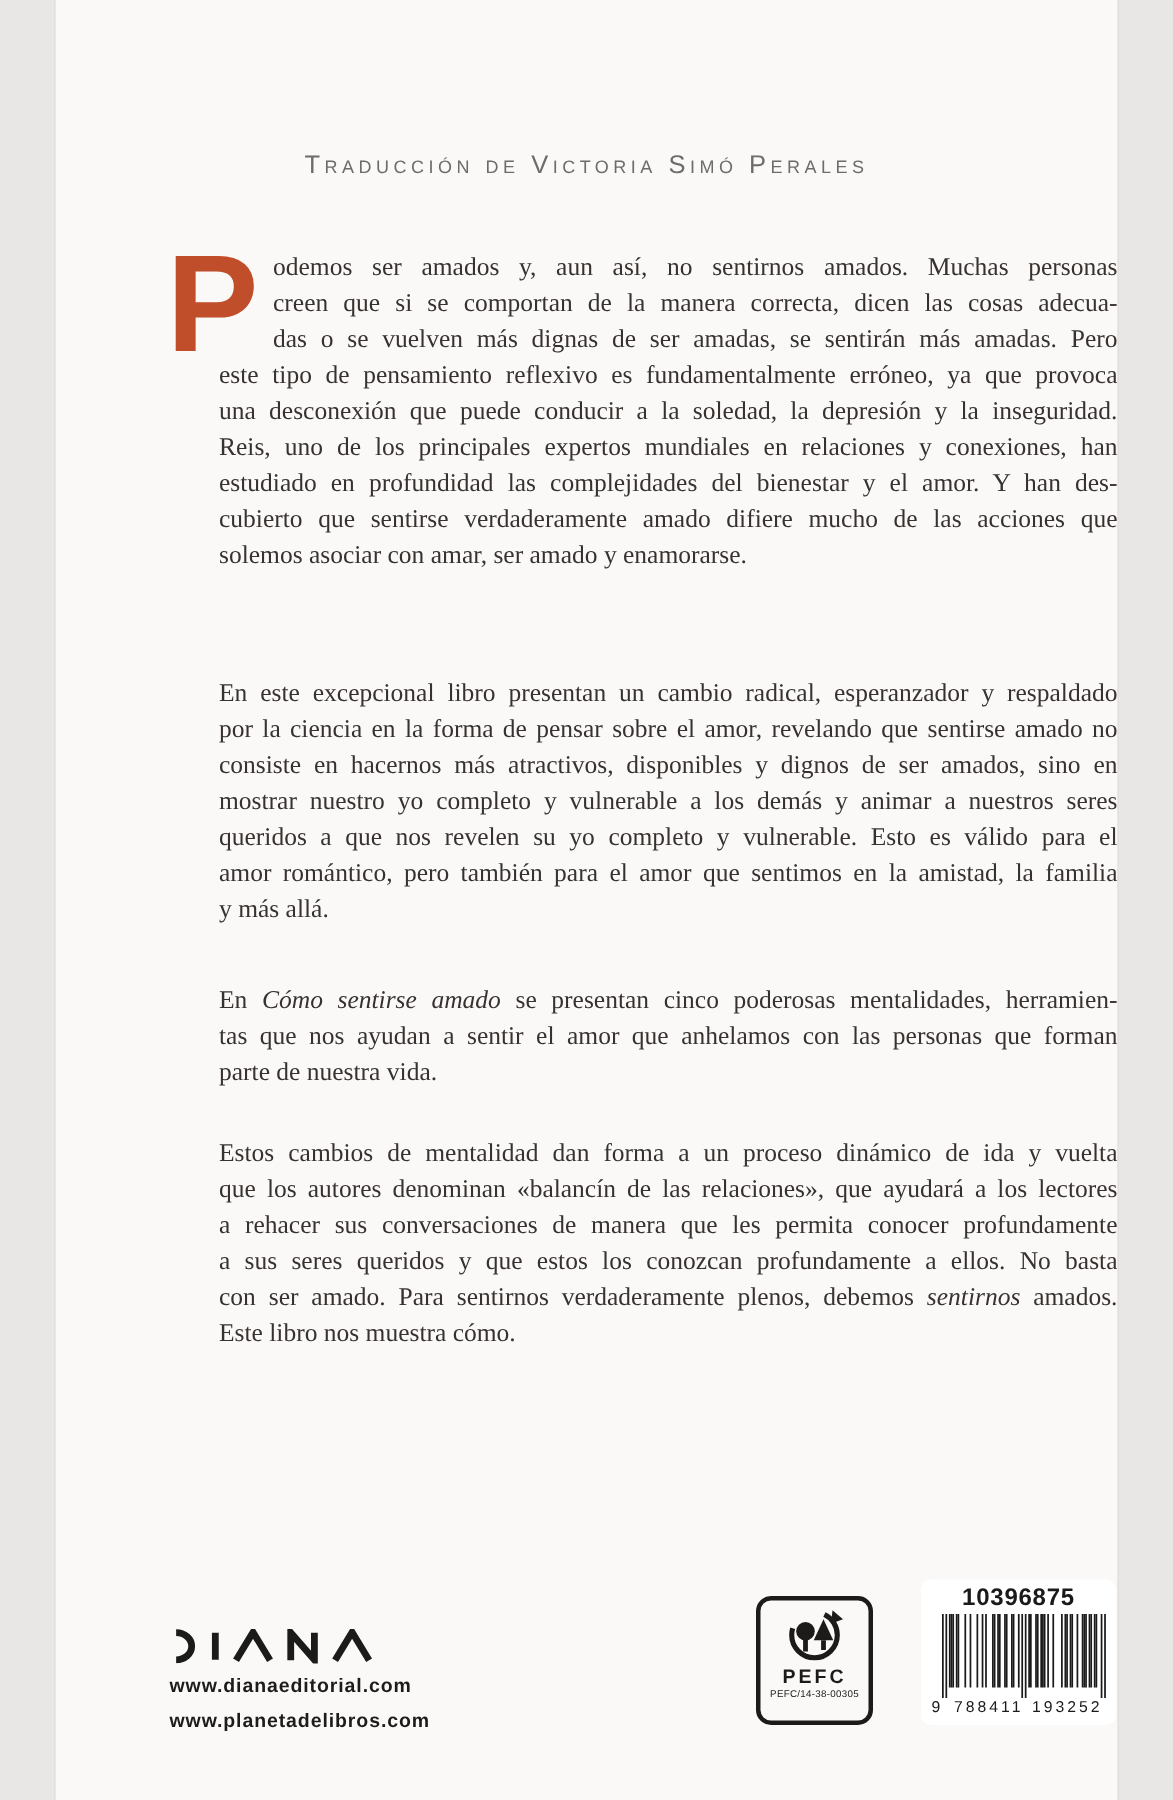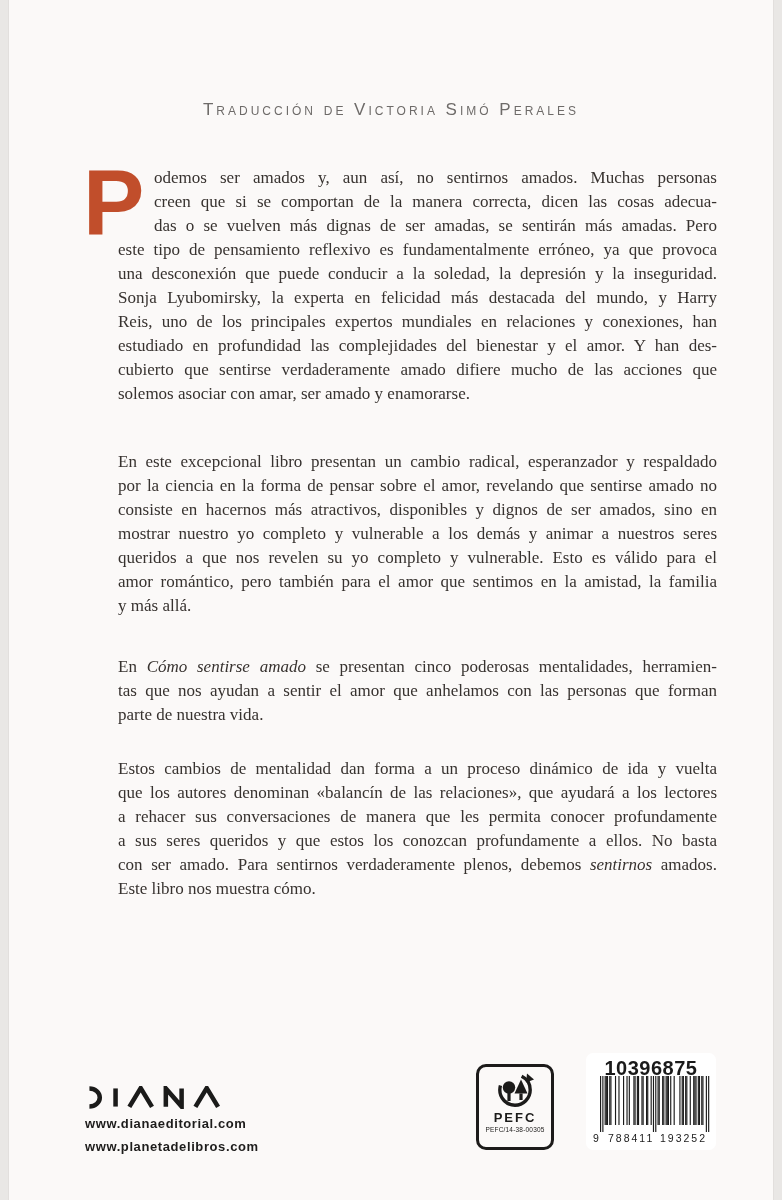--- a/index.html
+++ b/index.html
@@ -1,18 +1,18 @@
 <!DOCTYPE html>
 <html><head>
 <meta charset="utf-8">
 <style>
   html,body{margin:0;padding:0;background:#e9e7e5;}
   .page{
     position:relative;
-    width:764px;height:1200px;
+    width:708px;height:1200px;
     margin:0 auto;
     background:#fbf9f8;
     overflow:hidden;
     font-family:"Liberation Serif", serif;
     outline:1px solid #e2dfdd;
   }
   
   .translator{
     position:absolute;top:100px;left:0;width:100%;
     text-align:center;
@@ -59,21 +59,21 @@
   .pefc-name{font-weight:bold;font-size:13px;letter-spacing:2px;line-height:15px;}
   .pefc-cert{font-size:6.5px;letter-spacing:0.2px;line-height:10px;}
   .barcode-box{
     position:absolute;left:577px;top:1053px;
     width:130px;height:97px;
     background:#ffffff;border-radius:7px;
     font-family:"Liberation Sans", sans-serif;color:#1a1a1a;
   }
   .barcode-number{
     position:absolute;top:4px;left:0;width:100%;
-    text-align:center;font-weight:bold;font-size:20px;letter-spacing:0.5px;
+    text-align:center;font-weight:bold;font-size:16px;letter-spacing:0.5px;
   }
   .barcode-bars{position:absolute;top:23px;left:5px;}
   .barcode-digits{position:absolute;top:79px;left:0;width:100%;height:14px;font-size:10.5px;}
   .barcode-digits span{position:absolute;letter-spacing:2px;}
   .bd-0{left:7px;}
   .bd-1{left:22px;}
   .bd-2{left:74px;}
 </style>
 </head>
 <body>
@@ -85,21 +85,20 @@
   <div id="textblock">
       <div class="para" style="top: 166px;">
         <div class="dropcap">
           <span>P</span>
         </div>
         <div class="line"><span>odemos ser amados y, aun así, no sentirnos amados. Muchas personas</span></div>
         <div class="line"><span>creen que si se comportan de la manera correcta, dicen las cosas adecua-</span></div>
         <div class="line"><span>das o se vuelven más dignas de ser amadas, se sentirán más amadas. Pero</span></div>
         <div class="line"><span>este tipo de pensamiento reflexivo es fundamentalmente erróneo, ya que provoca</span></div>
         <div class="line"><span>una desconexión que puede conducir a la soledad, la depresión y la inseguridad.</span></div>
-        <div class="line"><span>Sonja Lyubomirsky, la experta en felicidad más destacada del mundo, y Harry</span></div>
         <div class="line"><span>Reis, uno de los principales expertos mundiales en relaciones y conexiones, han</span></div>
         <div class="line"><span>estudiado en profundidad las complejidades del bienestar y el amor. Y han des-</span></div>
         <div class="line"><span>cubierto que sentirse verdaderamente amado difiere mucho de las acciones que</span></div>
         <div class="line last"><span>solemos asociar con amar, ser amado y enamorarse.</span></div>
       </div>
       <div class="para" style="top: 450px;">
         <div class="line"><span>En este excepcional libro presentan un cambio radical, esperanzador y respaldado</span></div>
         <div class="line"><span>por la ciencia en la forma de pensar sobre el amor, revelando que sentirse amado no</span></div>
         <div class="line"><span>consiste en hacernos más atractivos, disponibles y dignos de ser amados, sino en</span></div>
         <div class="line"><span>mostrar nuestro yo completo y vulnerable a los demás y animar a nuestros seres</span></div>

